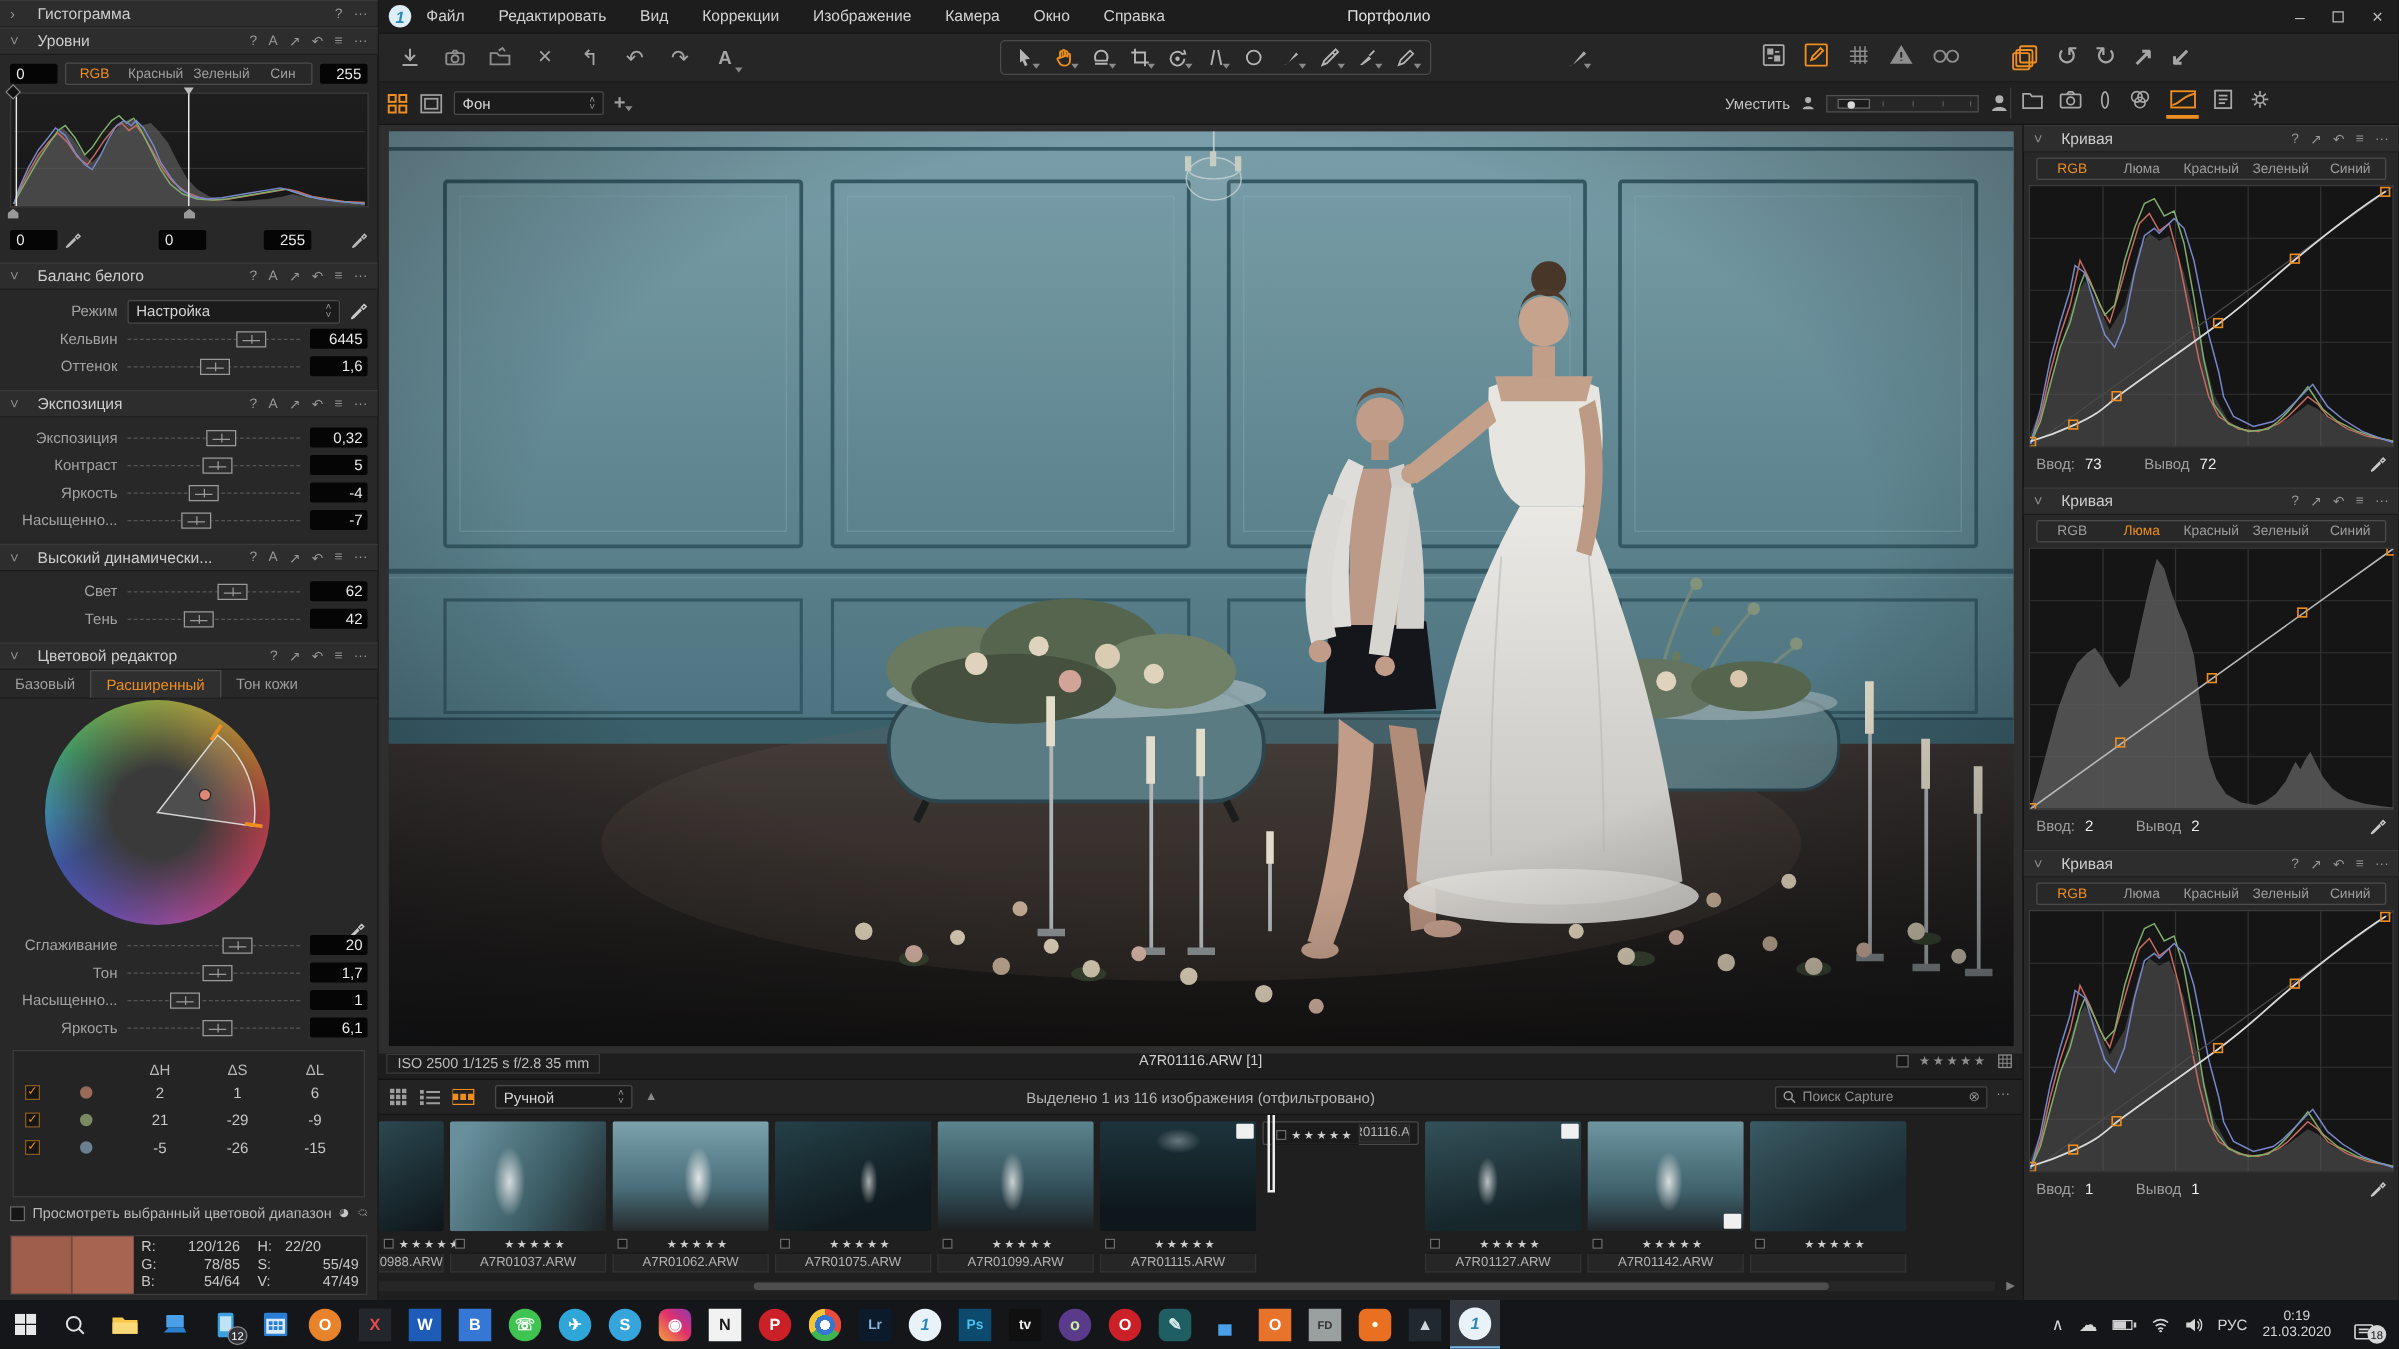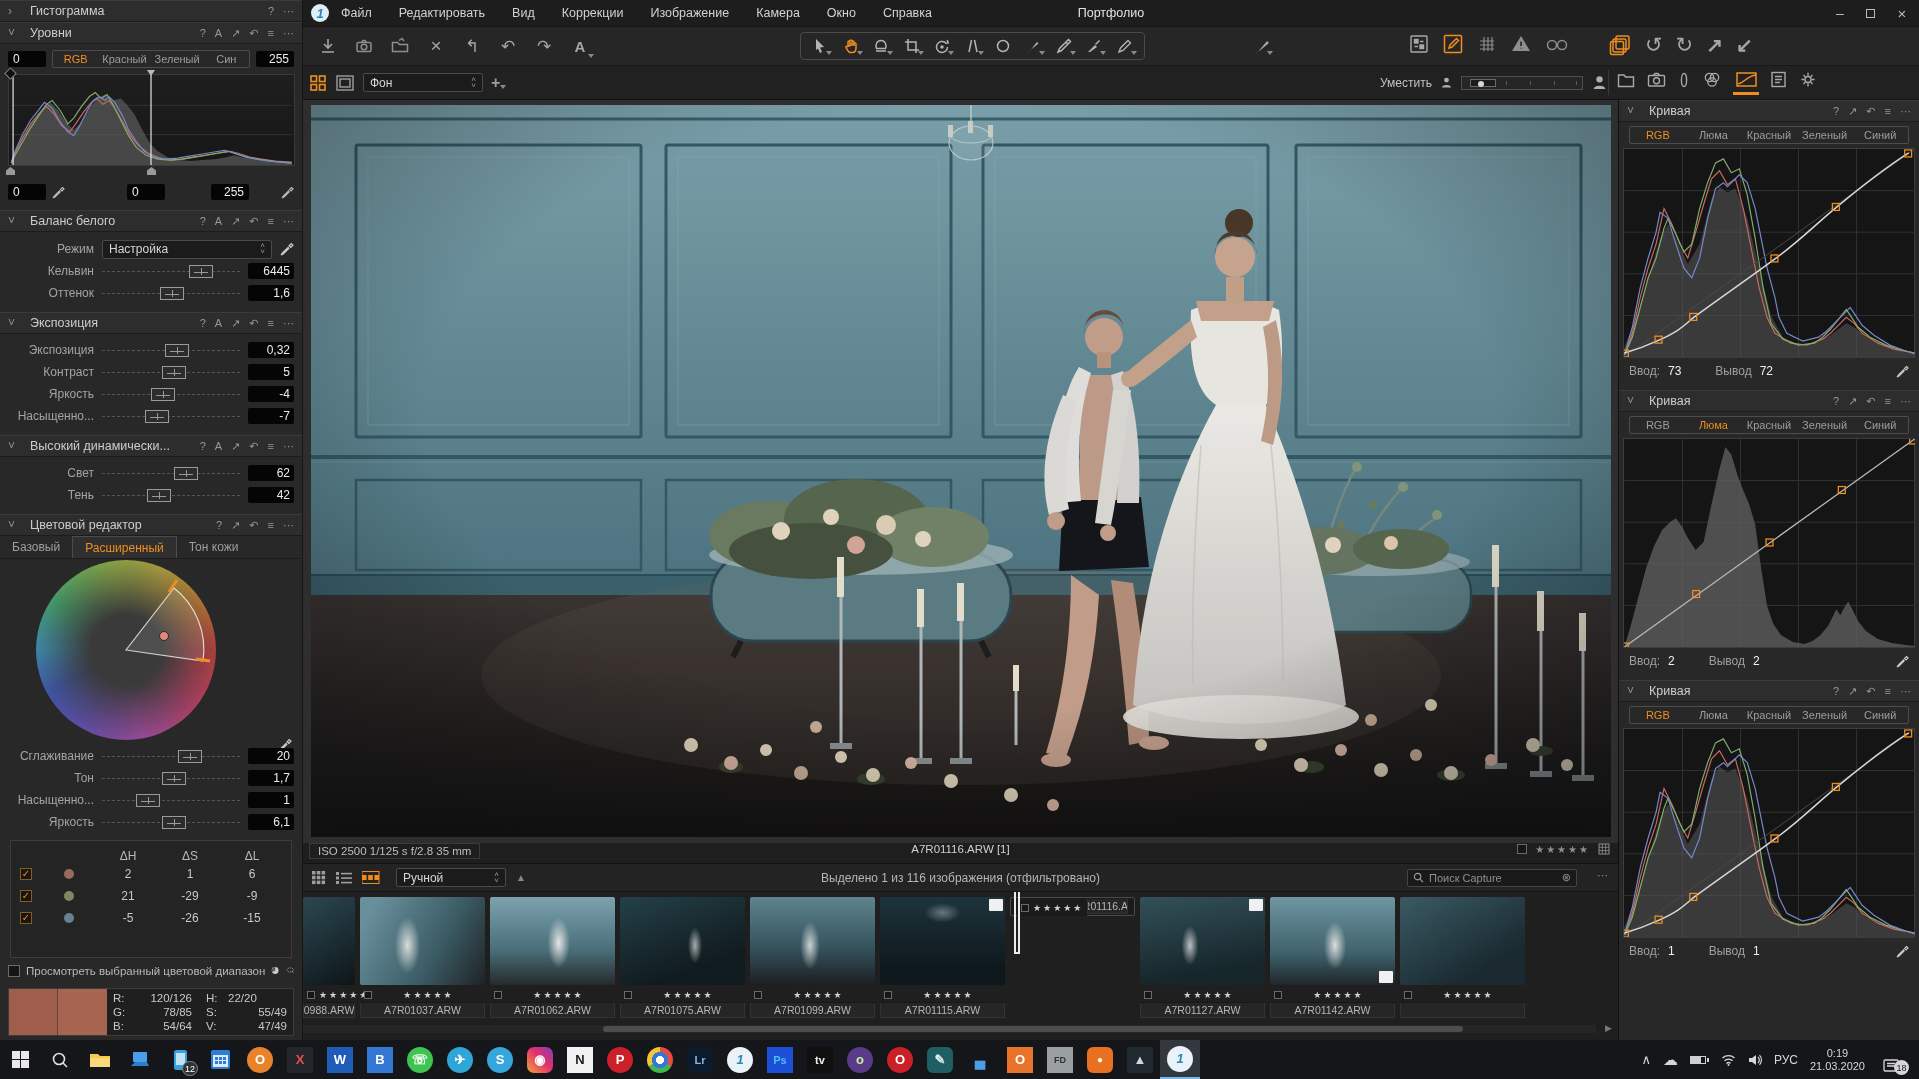--- a/index.html
+++ b/index.html
@@ -902,21 +902,21 @@
       <div class="sel" style="width:110px;margin-left:6px">
         <span>Ручной</span>
         <span class="ud">
             <span>˄</span>
             <span>˅</span>
           </span>
       </div>
       <span style="color:#8a8a8a;font-size:10px">▲</span>
     </div>
     <div style="position:absolute;left:50%;transform:translateX(-50%);font-size:12px;color:#b5b5b5">Выделено 1 из 116 изображения (отфильтровано)</div>
-    <div style="margin-left:auto;display:flex;align-items:flex-start;gap:20px;padding-right:10px">
+    <div style="margin-left:auto;display:flex;align-items:flex-start;gap:7px;padding-right:10px">
       <div style="display:flex;align-items:center;width:170px;height:18px;background:#1a1a1a;border:1px solid #454545;border-radius:2px;padding:0 5px;gap:5px">
         <svg width="11" height="11" viewBox="0 0 12 12">
             <circle cx="5" cy="5" r="3.5" fill="none" stroke="#9a9a9a" stroke-width="1.3"></circle>
             <path d="M7.7 7.7 11 11" stroke="#9a9a9a" stroke-width="1.3"></path>
           </svg>
         <span style="color:#8f8f8f;font-size:11px;flex:1">Поиск Capture</span>
         <span style="color:#8f8f8f;font-size:11px">⊗</span>
       </div>
       <span class="mini">···</span>
     </div>
@@ -1247,21 +1247,21 @@
     <div class="tkbtn">
         <div class="tk" style="background:radial-gradient(circle,#fff 0 4px,#3577d4 4px 8px,transparent 8px),conic-gradient(#e84c3c 0 120deg,#3fb64f 120deg 240deg,#f3c63a 240deg 360deg);border-radius:50%"></div>
       </div>
     <div class="tkbtn">
         <div class="tk" style="background:#0b1b2b;color:#8ab4dc;font-size:11px">Lr</div>
       </div>
     <div class="tkbtn">
         <div class="tk" style="background:#e8f2f8;color:#2a88b8;border-radius:50%;font-style:italic">1</div>
       </div>
     <div class="tkbtn">
-        <div class="tk" style="background:#1d4ed8;color:#4ac0f0;font-size:11px">Ps</div>
+        <div class="tk" style="background:#0c4a6e;color:#4ac0f0;font-size:11px">Ps</div>
       </div>
     <div class="tkbtn">
         <div class="tk" style="background:#101010;color:#eee;font-size:11px">tv</div>
       </div>
     <div class="tkbtn">
         <div class="tk" style="background:#5a3a8a;color:#c8f09a;border-radius:50%">o</div>
       </div>
     <div class="tkbtn">
         <div class="tk" style="background:#cb2027;color:#fff;border-radius:50%">O</div>
       </div>

